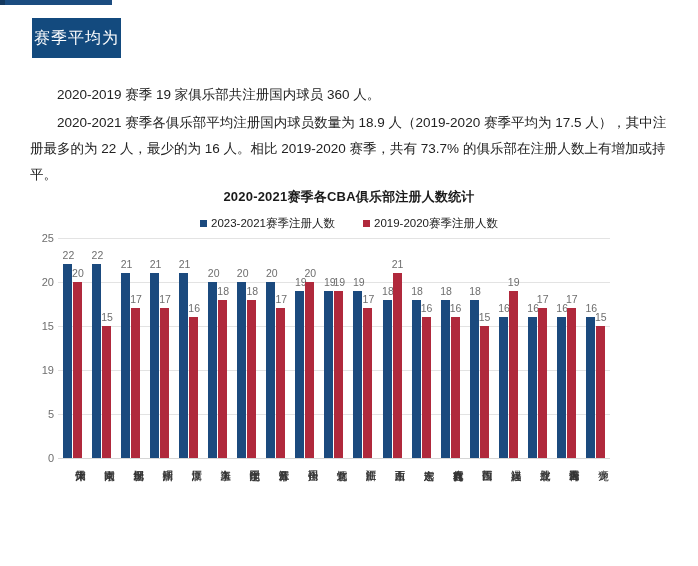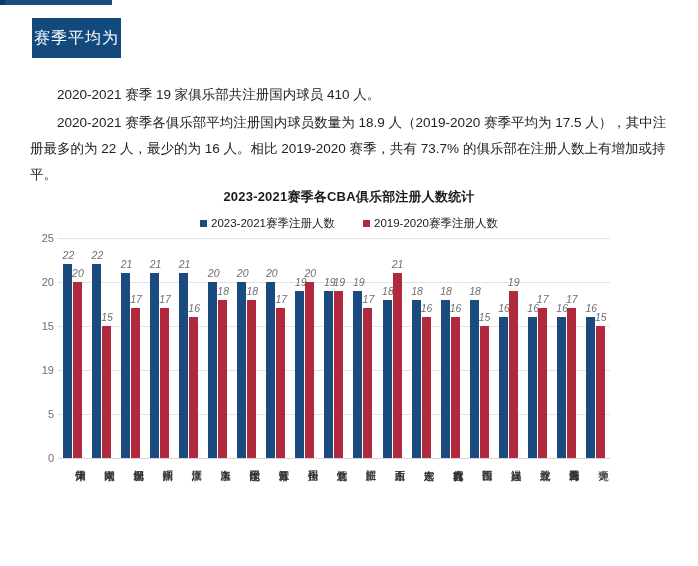--- a/index.html
+++ b/index.html
@@ -137,21 +137,20 @@
 
   
   #plot-area {
     position: absolute;
     left: 58px;
     top: 0px;
     width: 552px;
     height: 220px;
     display: flex;
     align-items: flex-start;
-    font-style: italic;
   }
   .group {
     flex: 1 1 0;
     height: 100%;
     position: relative;
     display: flex;
     align-items: flex-end;
     justify-content: center;
     gap: 1px;
   }
@@ -210,26 +209,26 @@
 
 <div id="top-rule">
   <div id="top-rule-cap"></div>
 </div>
 
 <div id="section-badge">
   <span>赛季平均为</span>
 </div>
 
 <div id="body-copy">
-  <p>2020-2021 赛季 19 家俱乐部共注册国内球员 410 人。</p>
+  <p>2020-2019 赛季 19 家俱乐部共注册国内球员 360 人。</p>
   <p>2020-2021 赛季各俱乐部平均注册国内球员数量为 18.9 人（2019-2020 赛季平均为 17.5 人），其中注册最多的为 22 人，最少的为 16 人。相比 2019-2020 赛季，共有 73.7% 的俱乐部在注册人数上有增加或持平。</p>
 </div>
 
 <div id="chart">
-  <div id="chart-title">2023-2021赛季各CBA俱乐部注册人数统计</div>
+  <div id="chart-title">2020-2021赛季各CBA俱乐部注册人数统计</div>
 
   <div id="chart-legend">
     <div class="legend-item">
       <span class="legend-swatch" style="background: rgb(27, 74, 126);"></span>
       <span>2023-2021赛季注册人数</span>
     </div>
     <div class="legend-item">
       <span class="legend-swatch" style="background: rgb(176, 41, 60);"></span>
       <span>2019-2020赛季注册人数</span>
     </div>

